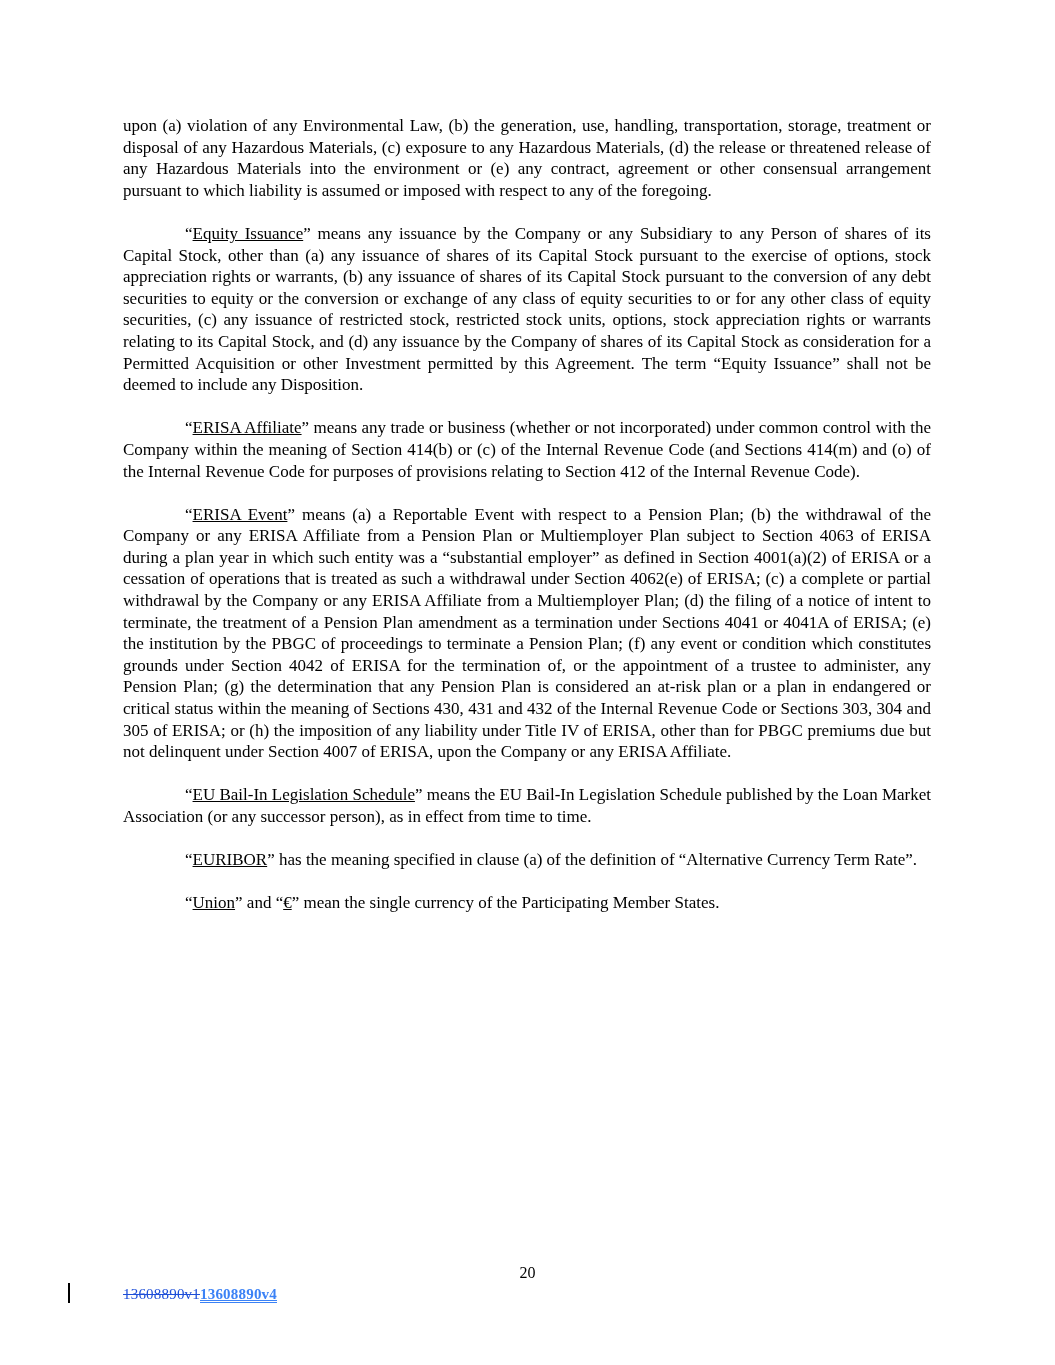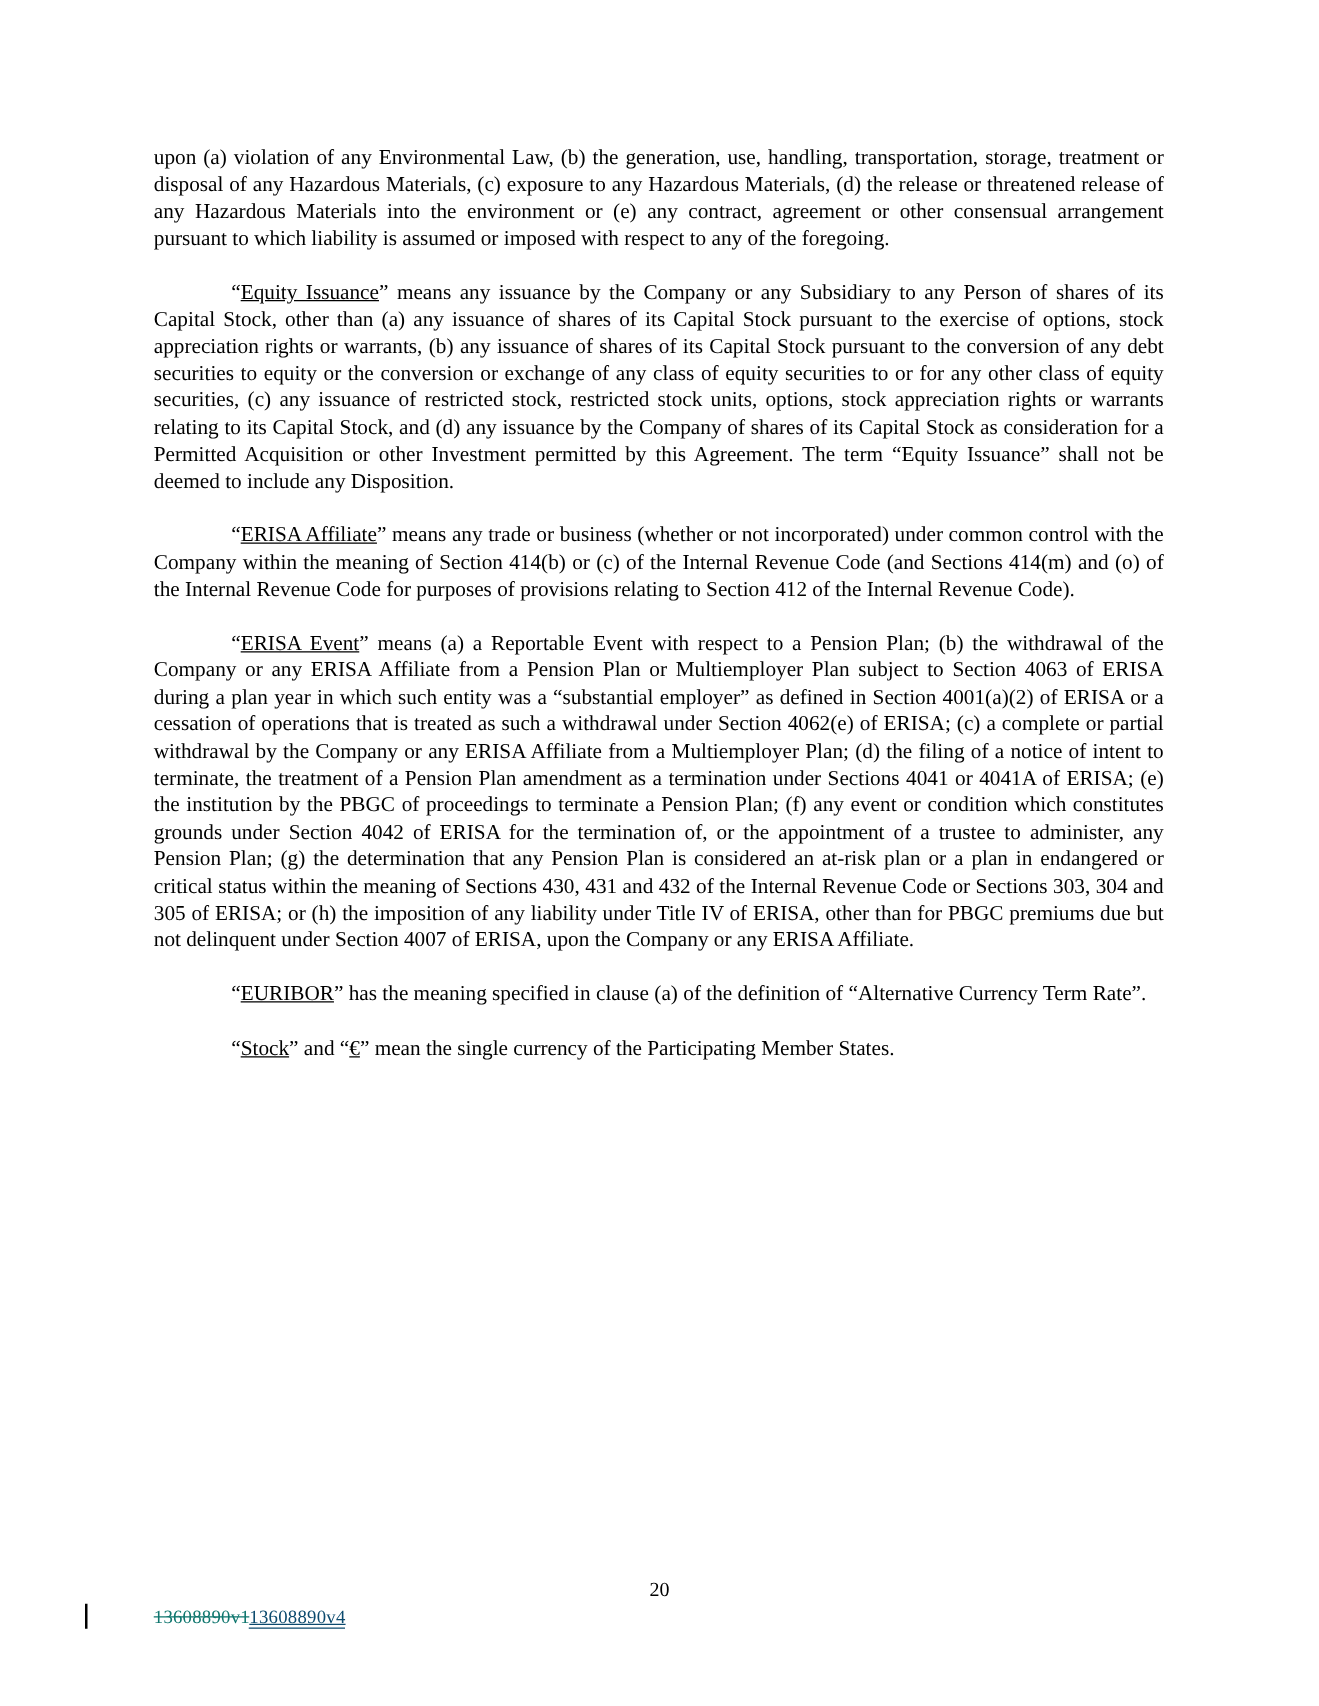--- a/index.html
+++ b/index.html
@@ -70,23 +70,24 @@
 </head>
 <body>
 
 <div class="page">
 
   <div class="content">
       <p class="para"><span class="">upon (a) violation of any Environmental Law, (b) the generation, use, handling, transportation, storage, treatment or disposal of any Hazardous Materials, (c) exposure to any Hazardous Materials, (d) the release or threatened release of any Hazardous Materials into the environment or (e) any contract, agreement or other consensual arrangement pursuant to which liability is assumed or imposed with respect to any of the foregoing.</span></p>
       <p class="para indent"><span class="">“</span><span class="term">Equity Issuance</span><span class="">” means any issuance by the Company or any Subsidiary to any Person of shares of its Capital Stock, other than (a) any issuance of shares of its Capital Stock pursuant to the exercise of options, stock appreciation rights or warrants, (b) any issuance of shares of its Capital Stock pursuant to the conversion of any debt securities to equity or the conversion or exchange of any class of equity securities to or for any other class of equity securities, (c) any issuance of restricted stock, restricted stock units, options, stock appreciation rights or warrants relating to its Capital Stock, and (d) any issuance by the Company of shares of its Capital Stock as consideration for a Permitted Acquisition or other Investment permitted by this Agreement.  The term “Equity Issuance” shall not be deemed to include any Disposition.</span></p>
       <p class="para indent"><span class="">“</span><span class="term">ERISA Affiliate</span><span class="">” means any trade or business (whether or not incorporated) under common control with the Company within the meaning of Section 414(b) or (c) of the Internal Revenue Code (and Sections 414(m) and (o) of the Internal Revenue Code for purposes of provisions relating to Section 412 of the Internal Revenue Code).</span></p>
       <p class="para indent"><span class="">“</span><span class="term">ERISA Event</span><span class="">” means (a) a Reportable Event with respect to a Pension Plan; (b) the withdrawal of the Company or any ERISA Affiliate from a Pension Plan or Multiemployer Plan subject to Section 4063 of ERISA during a plan year in which such entity was a “substantial employer” as defined in Section 4001(a)(2) of ERISA or a cessation of operations that is treated as such a withdrawal under Section 4062(e) of ERISA; (c) a complete or partial withdrawal by the Company or any ERISA Affiliate from a Multiemployer Plan; (d) the filing of a notice of intent to terminate, the treatment of a Pension Plan amendment as a termination under Sections 4041 or 4041A of ERISA; (e) the institution by the PBGC of proceedings to terminate a Pension Plan; (f) any event or condition which constitutes grounds under Section 4042 of ERISA for the termination of, or the appointment of a trustee to administer, any Pension Plan; (g) the determination that any Pension Plan is considered an at-risk plan or a plan in endangered or critical status within the meaning of Sections 430, 431 and 432 of the Internal Revenue Code or Sections 303, 304 and 305 of ERISA; or (h) the imposition of any liability under Title IV of ERISA, other than for PBGC premiums due but not delinquent under Section 4007 of ERISA, upon the Company or any ERISA Affiliate.</span></p>
+      <p class="para indent"><span class="">“</span><span class="term">EU Bail-In Legislation Schedule</span><span class="">” means the EU Bail-In Legislation Schedule published by the Loan Market Association (or any successor person), as in effect from time to time.</span></p>
       <p class="para indent"><span class="">“</span><span class="term">EURIBOR</span><span class="">” has the meaning specified in clause (a) of the definition of “Alternative Currency Term Rate”.</span></p>
-      <p class="para indent"><span class="">“</span><span class="term">Stock</span><span class="">” and “</span><span class="term">€</span><span class="">” mean the single currency of the Participating Member States.</span></p>
+      <p class="para indent"><span class="">“</span><span class="term">Union</span><span class="">” and “</span><span class="term">€</span><span class="">” mean the single currency of the Participating Member States.</span></p>
     </div>
 
   <div class="page-number">20</div>
 
   <div class="change-bar"></div>
 
-  <div class="doc-ids"><span class="revision-deleted" style="color: #0f766e;">13608890v1</span><span class="revision-inserted" style="color: #0c4a6e;">13608890v4</span></div>
+  <div class="doc-ids"><span class="revision-deleted" style="color: #1d4ed8;">13608890v1</span><span class="revision-inserted" style="color: #3b82f6; font-weight: bold;">13608890v4</span></div>
 
 </div>
 
 </body></html>

